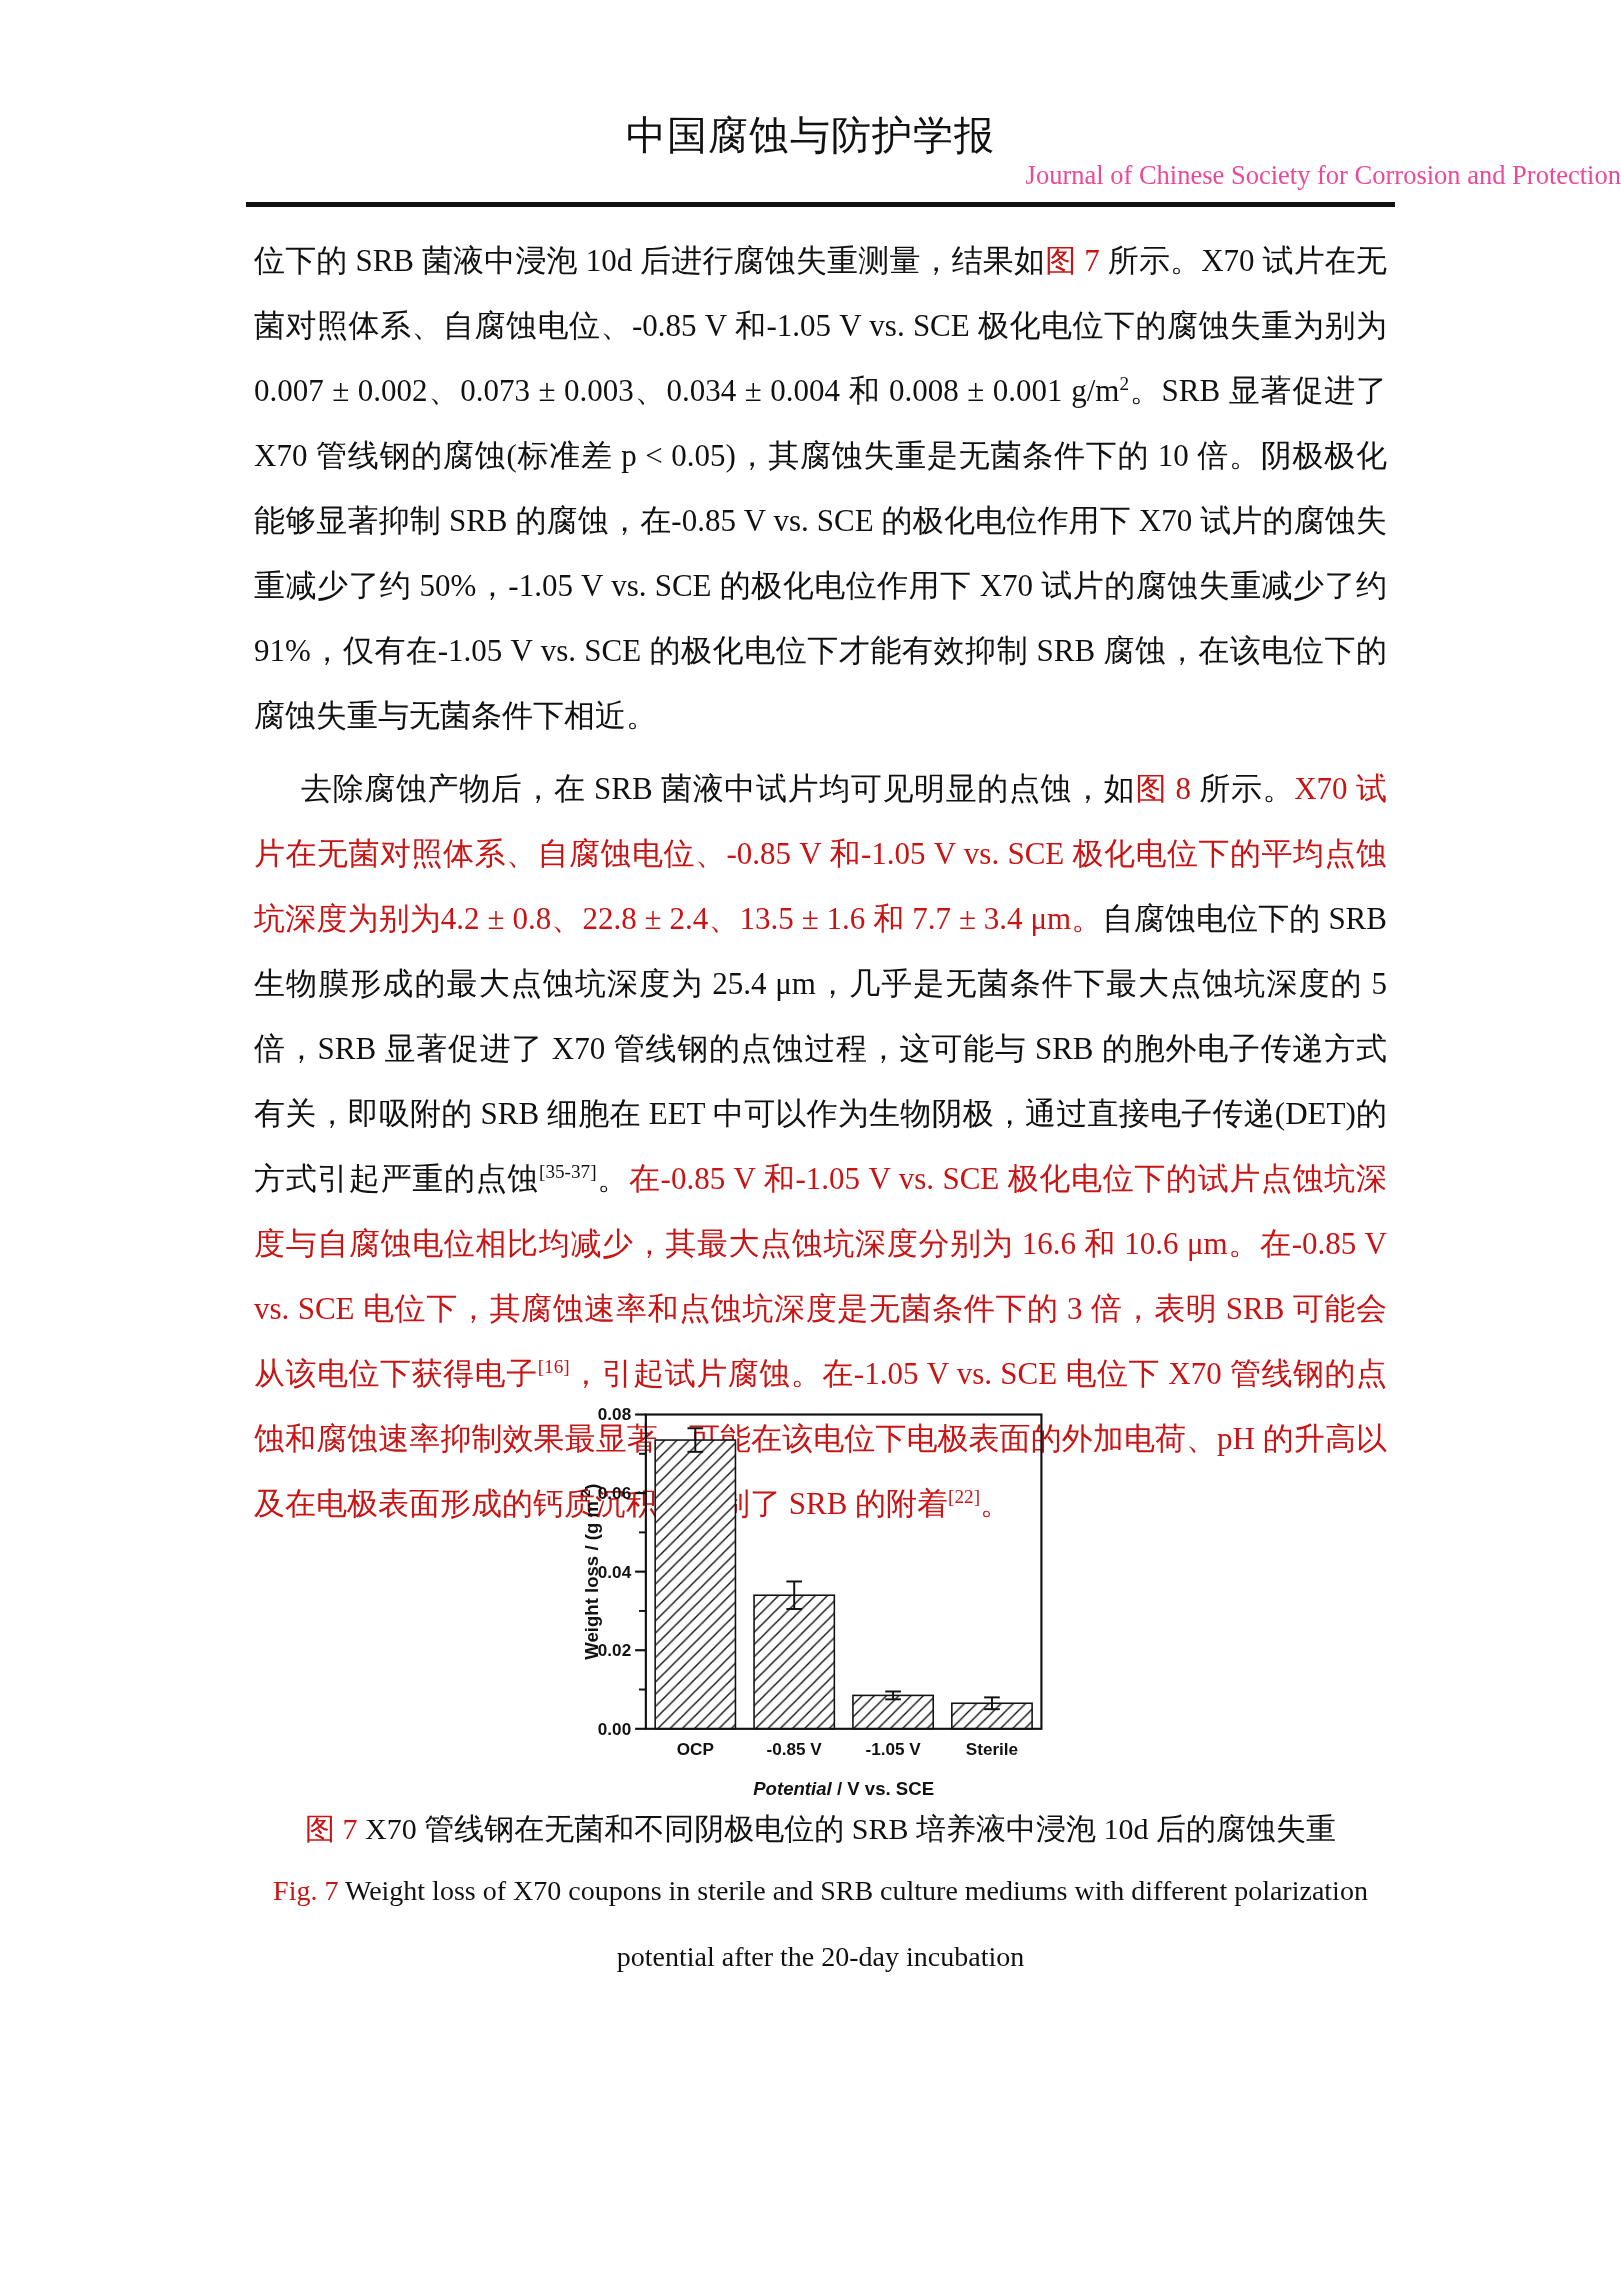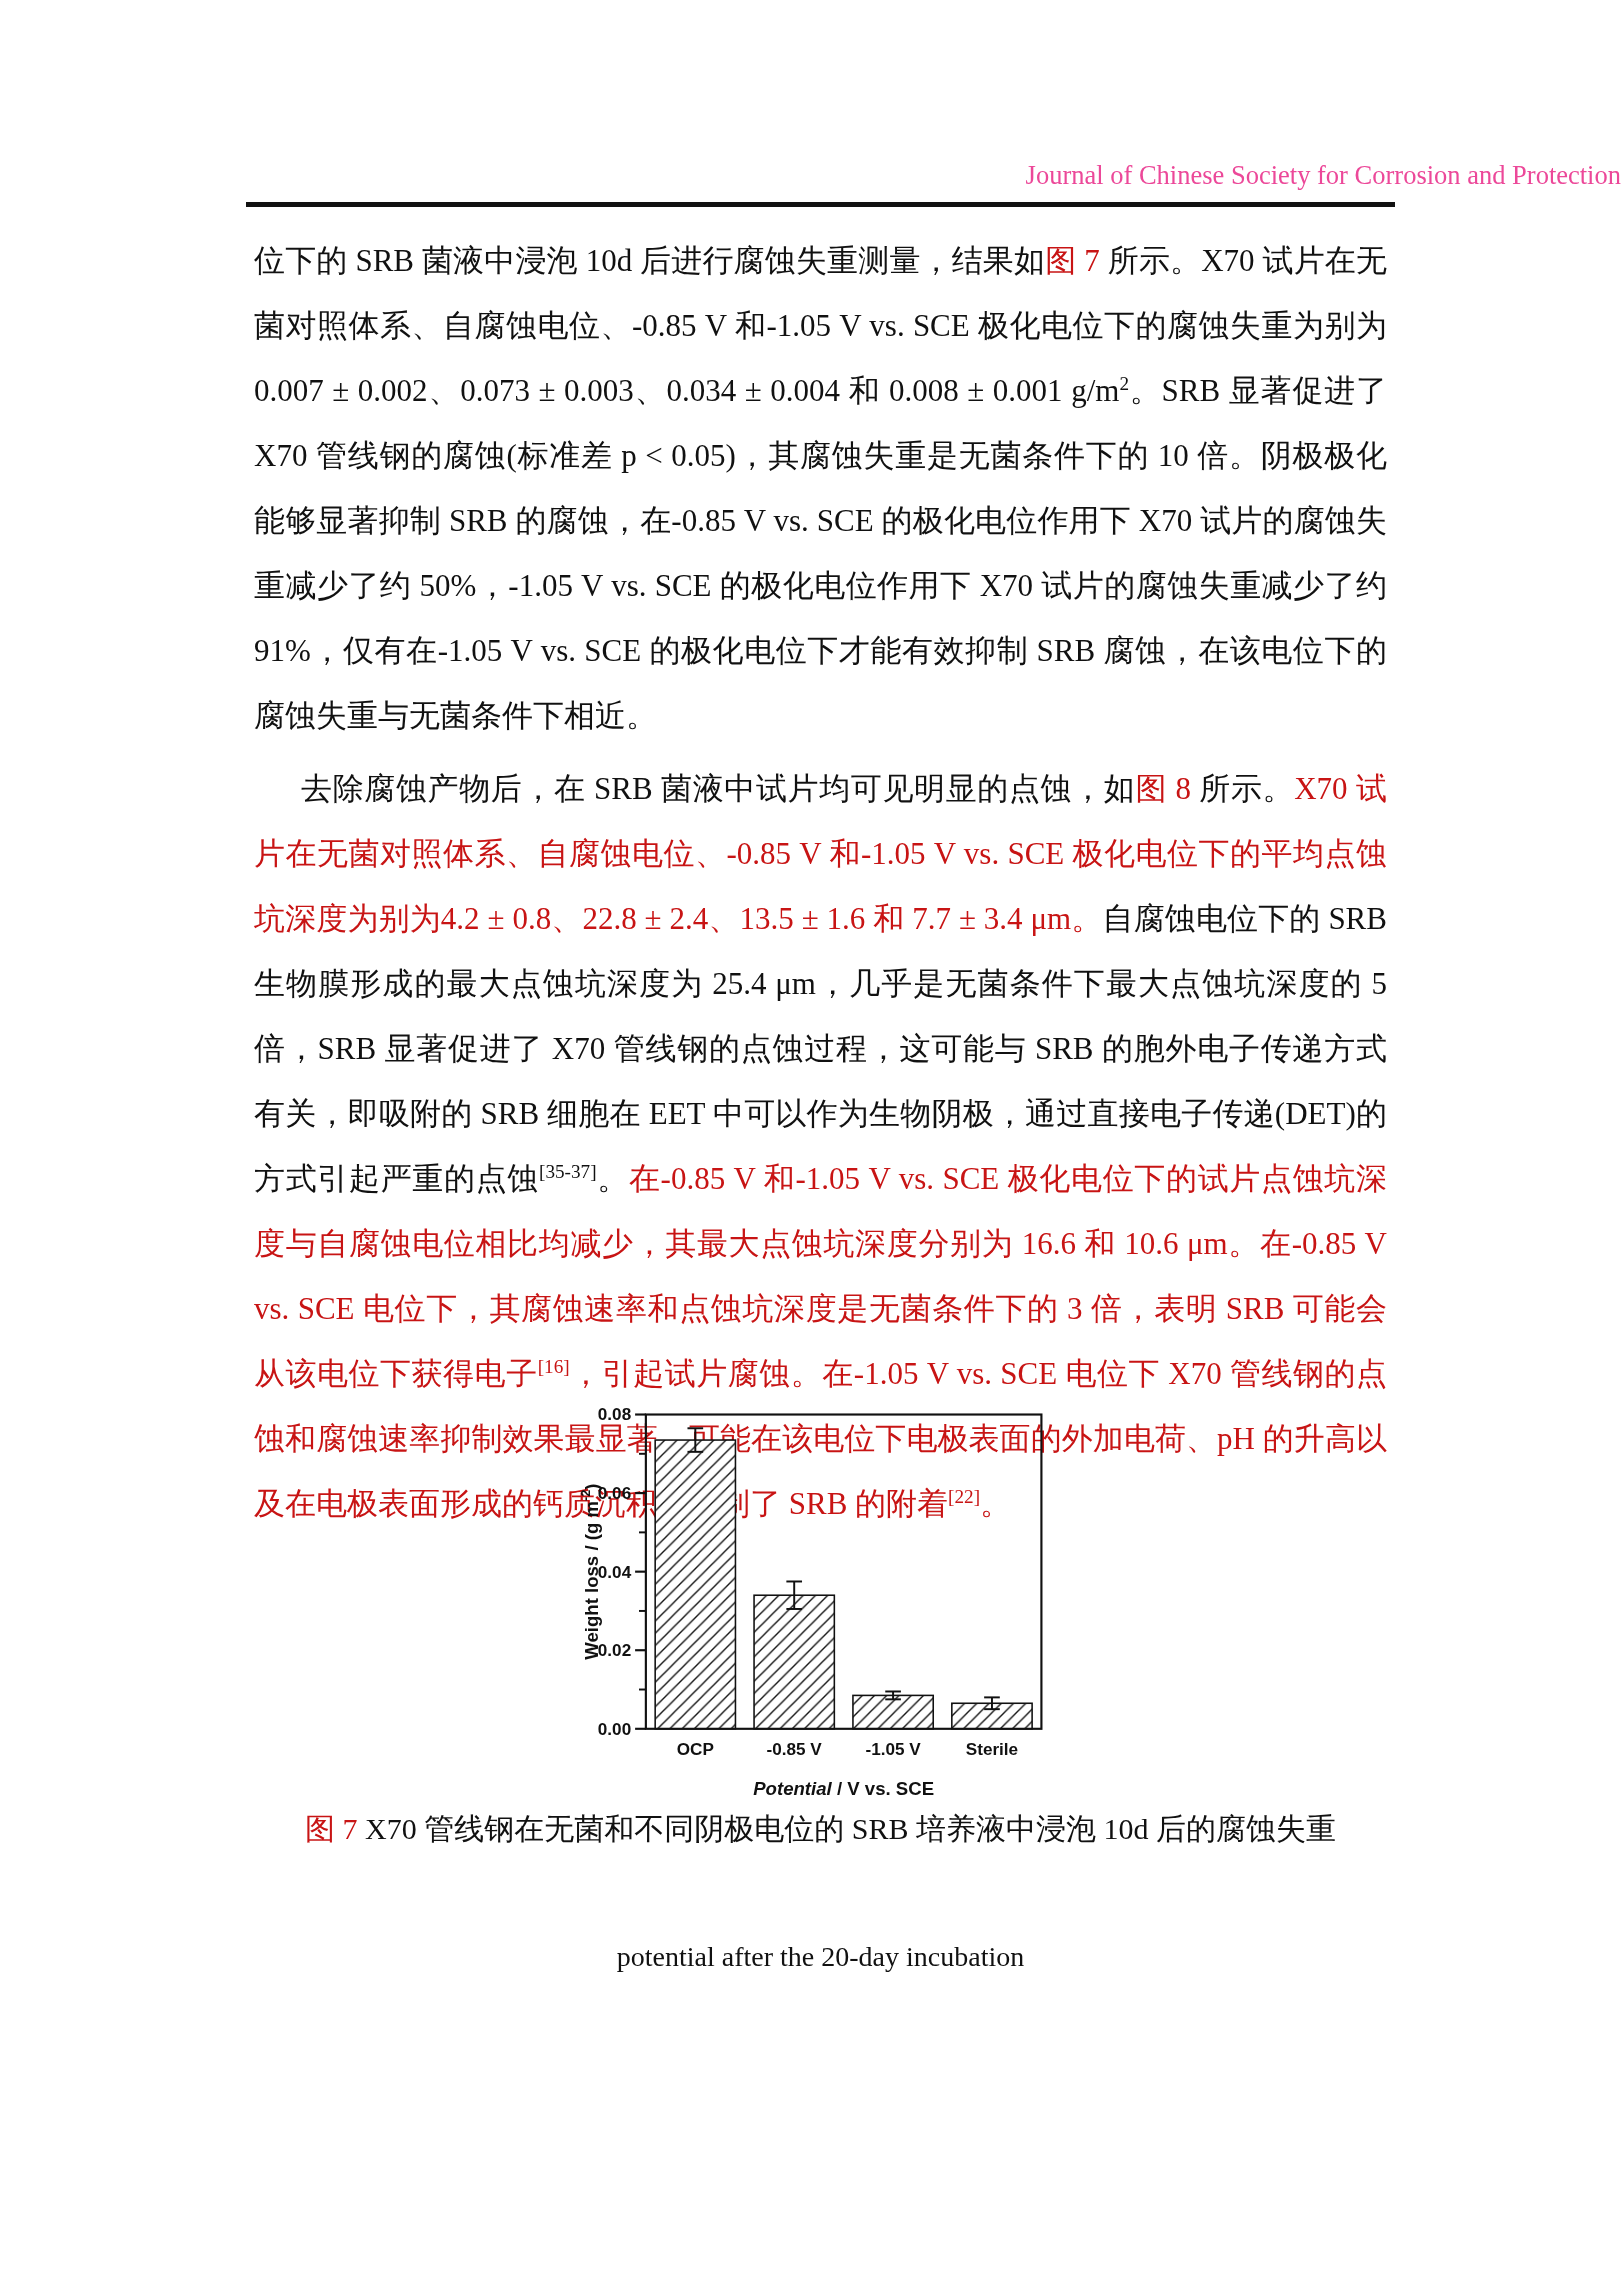--- a/index.html
+++ b/index.html
@@ -39,20 +39,21 @@
   svg text{
     font-family:"Liberation Sans","DejaVu Sans",sans-serif;
     font-weight:bold;fill:#111;
   }
 </style>
 </head>
 <body>
 
 <div class="page">
 
+  <div class="header-title">中国腐蚀与防护学报</div>
 
   <div class="header-subtitle">Journal of Chinese Society for Corrosion and Protection</div>
 
   <div class="header-rule"></div>
 
   <div class="body-text">
       <p class="para"><span>位下的 SRB 菌液中浸泡 10d 后进行腐蚀失重测量，结果如</span><span class="red">图 7</span><span> 所示。X70 试片在无菌对照体系、自腐蚀电位、-0.85 V 和-1.05 V vs. SCE 极化电位下的腐蚀失重为别为 0.007 ± 0.002、0.073 ± 0.003、0.034 ± 0.004 和 0.008 ± 0.001 g/m</span><sup class="seg">2</sup><span>。SRB 显著促进了 X70 管线钢的腐蚀(标准差 p &lt; 0.05)，其腐蚀失重是无菌条件下的 10 倍。阴极极化能够显著抑制 SRB 的腐蚀，在-0.85 V vs. SCE 的极化电位作用下 X70 试片的腐蚀失重减少了约 50%，-1.05 V vs. SCE 的极化电位作用下 X70 试片的腐蚀失重减少了约 91%，仅有在-1.05 V vs. SCE 的极化电位下才能有效抑制 SRB 腐蚀，在该电位下的腐蚀失重与无菌条件下相近。</span></p>
       <p class="para indent"><span>去除腐蚀产物后，在 SRB 菌液中试片均可见明显的点蚀，如</span><span class="red">图 8</span><span> 所示。</span><span class="red">X70 试片在无菌对照体系、自腐蚀电位、-0.85 V 和-1.05 V vs. SCE 极化电位下的平均点蚀坑深度为别为4.2 ± 0.8、22.8 ± 2.4、13.5 ± 1.6 和 7.7 ± 3.4 μm。</span><span>自腐蚀电位下的 SRB 生物膜形成的最大点蚀坑深度为 25.4 μm，几乎是无菌条件下最大点蚀坑深度的 5 倍，SRB 显著促进了 X70 管线钢的点蚀过程，这可能与 SRB 的胞外电子传递方式有关，即吸附的 SRB 细胞在 EET 中可以作为生物阴极，通过直接电子传递(DET)的方式引起严重的点蚀</span><sup class="seg">[35-37]</sup><span>。</span><span class="red">在-0.85 V 和-1.05 V vs. SCE 极化电位下的试片点蚀坑深度与自腐蚀电位相比均减少，其最大点蚀坑深度分别为 16.6 和 10.6 μm。在-0.85 V vs. SCE 电位下，其腐蚀速率和点蚀坑深度是无菌条件下的 3 倍，表明 SRB 可能会从该电位下获得电子</span><sup class="seg red">[16]</sup><span class="red">，引起试片腐蚀。在-1.05 V vs. SCE 电位下 X70 管线钢的点蚀和腐蚀速率抑制效果最显著，可能在该电位下电极表面的外加电荷、pH 的升高以及在电极表面形成的钙质沉积层抑制了 SRB 的附着</span><sup class="seg red">[22]</sup><span class="red">。</span></p>
     </div>
 
@@ -99,17 +100,18 @@
         <line x1="112" y1="223.625" x2="119" y2="223.625" stroke="#111111" stroke-width="2"></line>
         <line x1="112" y1="143.375" x2="119" y2="143.375" stroke="#111111" stroke-width="2"></line>
         <line x1="112" y1="63.12499999999994" x2="119" y2="63.12499999999994" stroke="#111111" stroke-width="2"></line>
         <text x="321" y="412" text-anchor="middle" font-size="19"><tspan font-style="italic">Potential</tspan><tspan> / V vs. SCE</tspan></text>
         <text x="64" y="189.5" text-anchor="middle" font-size="19" transform="rotate(-90 64 183.5)"><tspan>Weight loss / (g m</tspan><tspan dy="-8" font-size="13">-2</tspan><tspan dy="8" font-size="19">)</tspan></text>
       </svg>
   </div>
 
   <div class="caption caption-cn"><span class="red">图 7</span><span> X70 管线钢在无菌和不同阴极电位的 SRB 培养液中浸泡 10d 后的腐蚀失重</span></div>
 
+  <div class="caption caption-en1"><span class="red">Fig. 7</span><span> Weight loss of X70 coupons in sterile and SRB culture mediums with different polarization</span></div>
 
   <div class="caption caption-en2"><span>potential after the 20-day incubation</span></div>
 
 </div>
 
 
 </body></html>

